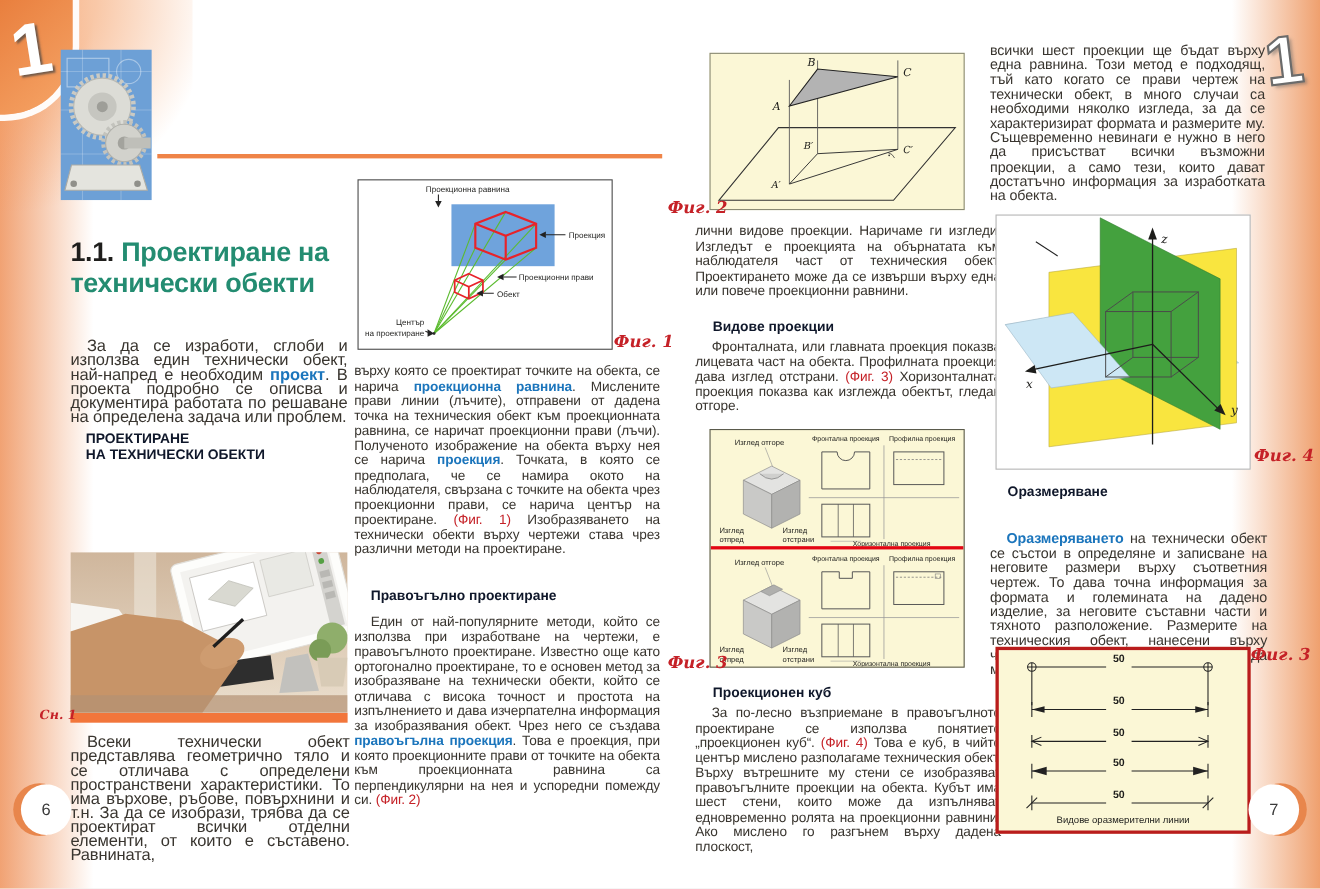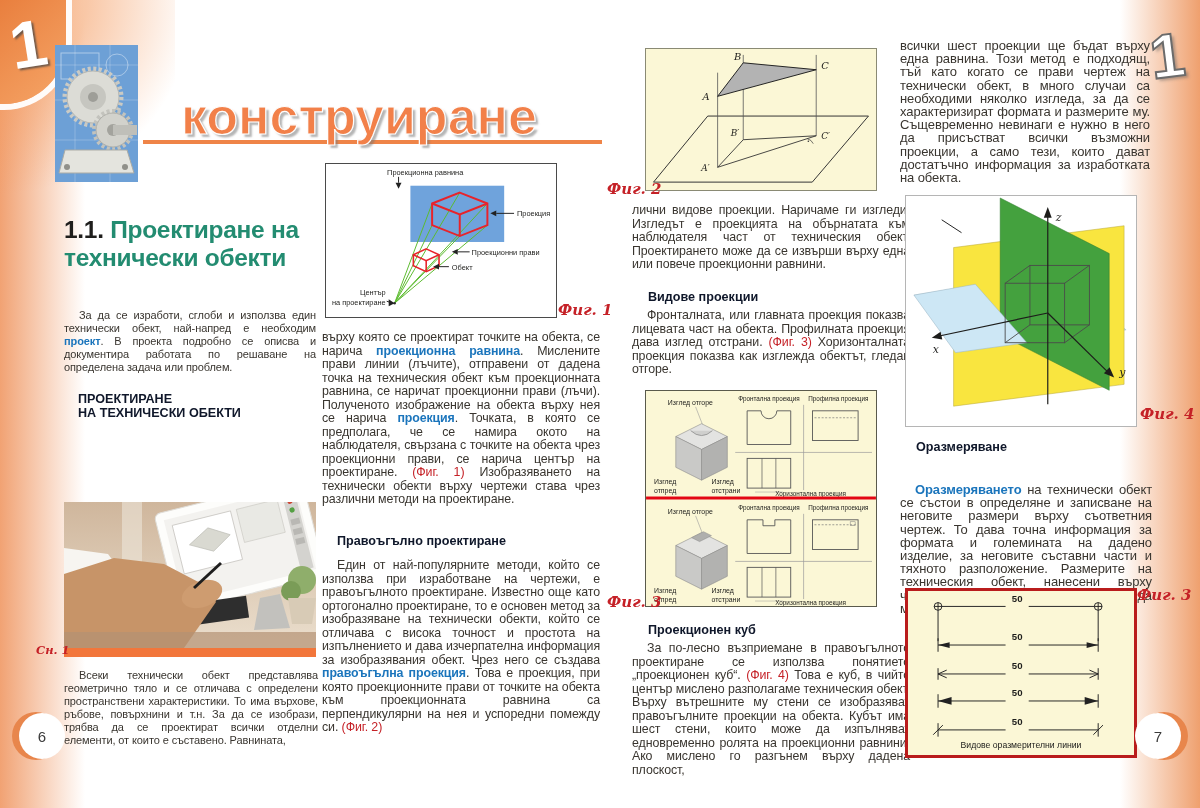--- a/index.html
+++ b/index.html
@@ -32,21 +32,21 @@
   #title1{left:122px;top:32px}
   #title2{left:181px;top:86px}
   .seg-cap{color:#1b1b1b}
   .title-rule{position:absolute;left:143px;top:140px;width:459px;height:4px;background:#ef8448}
 
   
   #gear{left:55px;top:45px;width:83px;height:137px;z-index:2}
 
   
   .para{font-size:12.4px;line-height:13.5px;text-align:justify;color:#39352f;letter-spacing:-0.1px}
-  .lc{font-size:11px;line-height:12.9px}
+  .lc{font-size:15px;line-height:12.9px}
   .rc{font-size:13px;line-height:13.2px}
   .indent{text-indent:15px}
   .subhead{font-size:12.6px;line-height:13.5px;font-weight:bold;color:#0f172a;white-space:pre-line}
   .figcap{position:absolute;font-family:"DejaVu Serif",serif;font-style:italic;font-weight:bold;
     font-size:15px;color:#c52127;white-space:nowrap}
   .seg-blue{color:#1b75bc;font-weight:bold}
   .seg-red{color:#c52127}
   .seg-dark{color:#1f1e1c}
   .seg-teal{color:#238c71}
   .section-heading{font-size:24.5px;line-height:27.5px;font-weight:bold;letter-spacing:-0.3px}
@@ -130,21 +130,20 @@
       <circle cx="58" cy="85" r="19" fill="none" stroke="#c3c3bd" stroke-width="4" stroke-dasharray="3 2.5"></circle>
       <circle cx="58" cy="85" r="17" fill="#d2d2cc" stroke="#b0b0aa"></circle>
       <circle cx="58" cy="85" r="6" fill="#a3a39d"></circle>
       <rect x="58" y="80" width="24" height="10" fill="#bfbfb9"></rect>
       <polygon points="10,105 72,105 79,128 4,128" fill="#e4e4de" stroke="#ababa5"></polygon>
       <circle cx="12" cy="122" r="3" fill="#90908a"></circle>
         <circle cx="70" cy="122" r="3" fill="#90908a"></circle>
     </svg>
   </div>
 
-  <div class="title-line" id="title2">конструиране</div>
   <div class="title-rule"></div>
 
   <div class="abs section-heading" id="heading"><span class="seg-dark">1.1. </span><span class="seg-teal">Проектиране на технически обекти</span></div>
   <div class="abs para lc indent" id="intro"><span>За да се изработи, сглоби и използва един технически обект, най-напред е необходим </span><span class="seg-blue">проект</span><span>. В проекта подробно се описва и документира работата по решаване на определена задача или проблем.</span></div>
   <div class="abs subhead" id="subhead-left">ПРОЕКТИРАНЕ
 НА ТЕХНИЧЕСКИ ОБЕКТИ</div>
 
   <div class="abs" id="photo">
     <svg viewBox="0 0 252 146" preserveAspectRatio="none">
       <defs>

